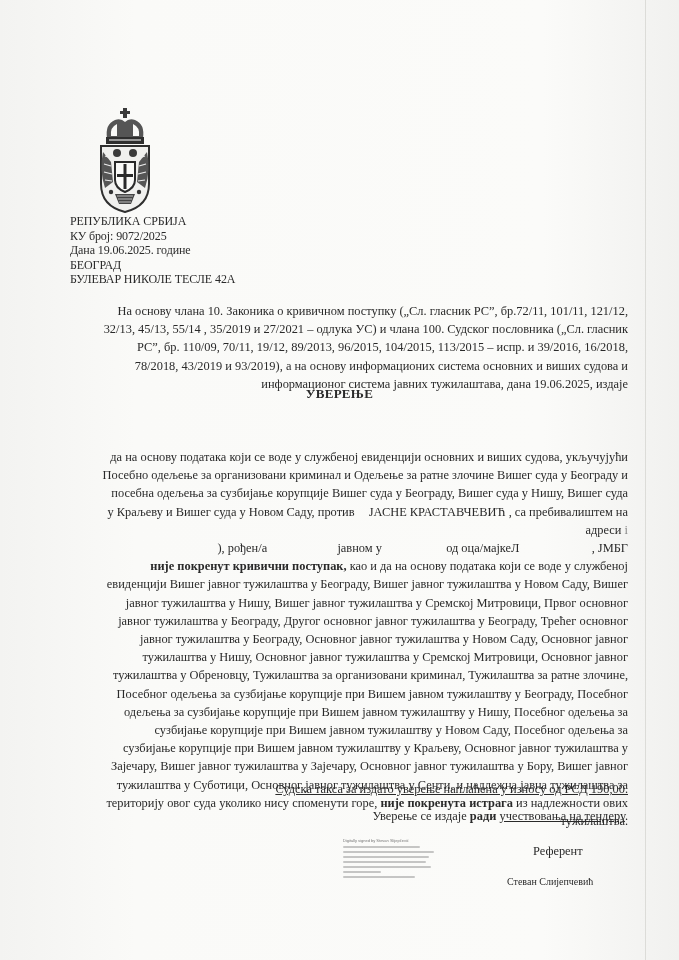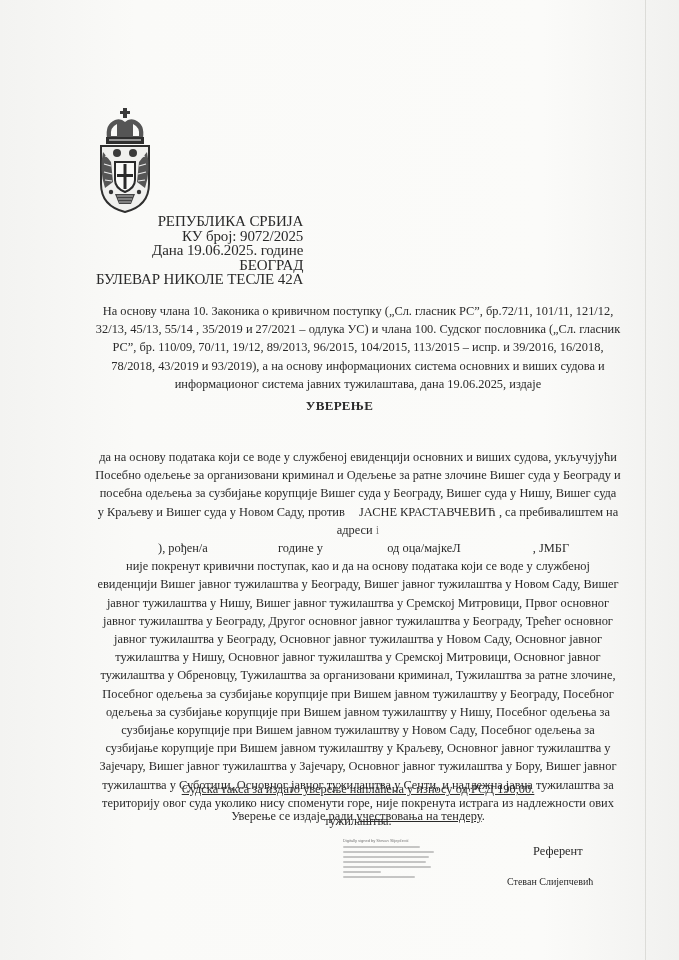--- a/index.html
+++ b/index.html
@@ -15,34 +15,34 @@
     background: linear-gradient(90deg, #f3f3f1 0%, #fafaf8 20%, #fbfbf9 80%, #f1f1ef 100%);
   }
   .fold-line {
     position: absolute; left: 645px; top: 0; width: 1px; height: 960px;
     background: #dcdcd8;
   }
   .coat {
     position: absolute; left: 97px; top: 106px; width: 56px; height: 108px;
   }
   .header-block {
-    position: absolute; left: 96px; top: 214px;
-    font-size: 15px; line-height: 14.6px; letter-spacing: -0.1px; text-align: right;
+    position: absolute; left: 70px; top: 214px;
+    font-size: 12px; line-height: 14.6px; letter-spacing: -0.1px;
   }
   .header-block div { white-space: nowrap; }
   .para {
     position: absolute; left: 88px; width: 540px;
-    font-size: 12.4px; line-height: 18.2px; text-align: center;
+    font-size: 12.4px; line-height: 18.2px; text-align: right;
   }
   .para .ln { white-space: nowrap; display: block; }
   .title {
     position: absolute; left: 0; width: 679px; top: 386px;
-    text-align: center; font-weight: bold; font-size: 13px; letter-spacing: 0.3px; margin-top: 12px;
+    text-align: center; font-weight: bold; font-size: 13px; letter-spacing: 0.3px;
   }
-  b { font-weight: normal; }
+  b { font-weight: bold; }
   .u { text-decoration: underline; }
   .gap { display: inline-block; }
   .sig-stamp {
     position: absolute; left: 343px; top: 838px; width: 96px; height: 50px;
   }
   .sig-stamp .sl {
     height: 2px; margin: 3px 0; background: #9a9a9a; opacity: 0.55; border-radius: 1px;
     filter: blur(0.4px);
   }
   .sig-stamp .lbl {
@@ -122,21 +122,21 @@
       <span>,  са пребивалиштем на</span>
     </span>
     <span class="ln">
       <span>адреси</span>
       <span style="color:#888">і</span>
     </span>
     <span class="ln">
       <span class="gap" style="width:8px"></span>
       <span>), рођен/а</span>
       <span class="gap" style="width:64px"></span>
-      <span>године у</span>
+      <span>јавном у</span>
       <span class="gap" style="width:58px"></span>
       <span>од оца/мајке</span><span>Л</span>
       <span class="gap" style="width:66px"></span>
       <span>, ЈМБГ</span>
     </span>
     <span class="ln">
       <b>није покренут кривични поступак,</b><span> као и да на основу података који се воде у службеној</span>
     </span>
     <span class="ln">евиденцији Вишег јавног тужилаштва у Београду, Вишег јавног тужилаштва у Новом Саду, Вишег</span>
     <span class="ln">јавног тужилаштва у Нишу, Вишег јавног тужилаштва у Сремској Митровици, Првог основног</span>

